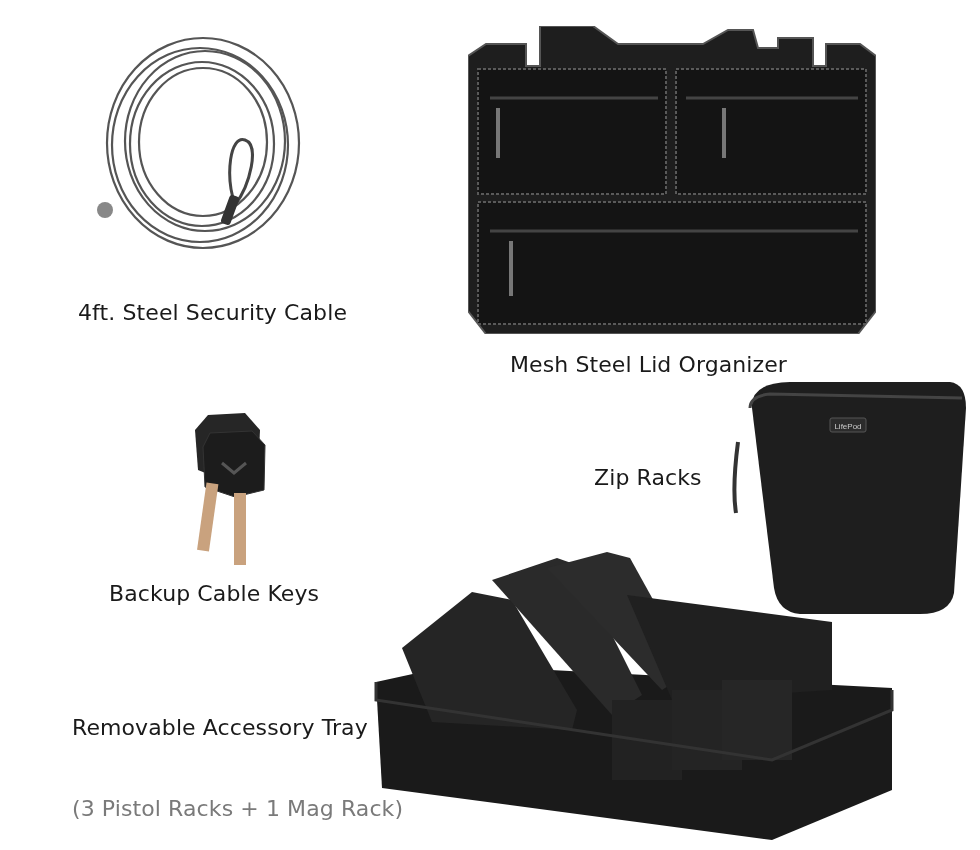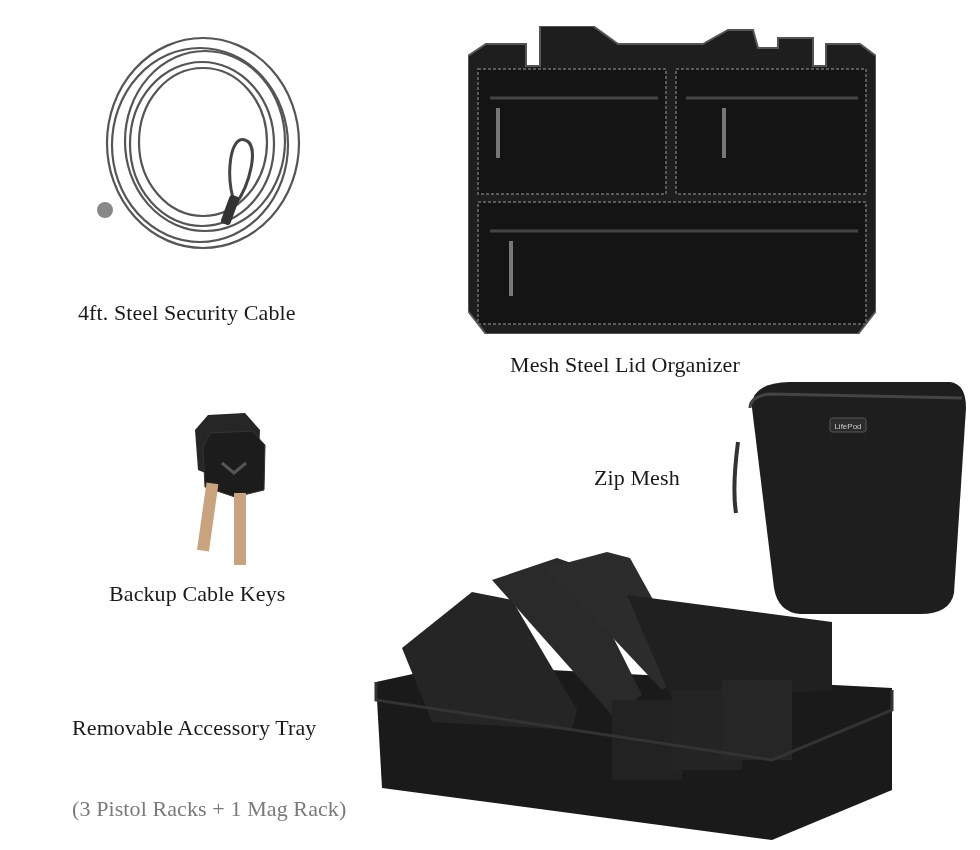--- a/index.html
+++ b/index.html
@@ -1,17 +1,17 @@
 <!DOCTYPE html>
 <html><head>
 <meta charset="utf-8">
 <style>
   html, body { margin:0; padding:0; background:#ffffff; }
   body { width:980px; height:850px; position:relative; overflow:hidden; font-family:"DejaVu Sans", sans-serif; }
-  .label { position:absolute; font-size:22px; color:#1a1a1a; white-space:nowrap; letter-spacing:0.1px;font-family:Liberation Serif, serif; }
+  .label { position:absolute; font-size:22px; color:#1a1a1a; white-space:nowrap; letter-spacing:0.1px; }
   .sub { color:#7a7a7a; }
   .prod { position:absolute; }
 </style>
 </head>
 <body>
 
 <svg class="prod" style="left:85px;top:25px" width="230" height="240" viewBox="0 0 230 240">
   <g fill="none" stroke="#555" stroke-width="2.2">
     <ellipse cx="118" cy="118" rx="96" ry="105"></ellipse>
     <ellipse cx="115" cy="120" rx="88" ry="97"></ellipse>
@@ -41,21 +41,21 @@
 
 <svg class="prod" style="left:190px;top:405px" width="85" height="165" viewBox="0 0 85 165">
   <path d="M18 10 L55 8 L70 25 L68 70 L40 78 L8 65 L5 25 Z" fill="#262626"></path>
   <path d="M20 28 L62 26 L75 40 L74 85 L45 92 L15 82 L13 42 Z" fill="#1c1c1c" stroke="#333"></path>
   <path d="M32 58 L44 68 L56 58" fill="none" stroke="#555" stroke-width="3"></path>
   <rect x="12" y="78" width="12" height="68" fill="#c9a27e" transform="rotate(8 18 110)"></rect>
   <rect x="44" y="88" width="12" height="72" fill="#c9a27e"></rect>
 </svg>
 <div class="label" style="left:109px;top:581px">Backup Cable Keys</div>
 
-<div class="label" style="left:594px;top:465px">Zip Mesh</div>
+<div class="label" style="left:594px;top:465px">Zip Racks</div>
 <svg class="prod" style="left:730px;top:378px" width="240" height="240" viewBox="0 0 240 240">
   <path d="M22 30 Q20 5 60 4 L220 4 Q236 6 236 30 L224 215 Q220 236 190 236 L70 236 Q48 234 44 210 Z" fill="#1e1e1e"></path>
   <path d="M20 30 Q20 18 40 16 L232 20" fill="none" stroke="#444" stroke-width="3"></path>
   <path d="M8 64 Q2 110 6 135" fill="none" stroke="#333" stroke-width="4"></path>
   <rect x="100" y="40" width="36" height="14" rx="2" fill="#2c2c2c" stroke="#555"></rect>
   <text x="118" y="51" font-size="8" fill="#ccc" text-anchor="middle" font-family="Liberation Sans, sans-serif">LifePod</text>
 </svg>
 
 <svg class="prod" style="left:372px;top:550px" width="528" height="290" viewBox="0 0 528 290">
   <path d="M4 132 L82 115 L520 138 L520 240 L400 290 L10 238 Z" fill="#1a1a1a"></path>

